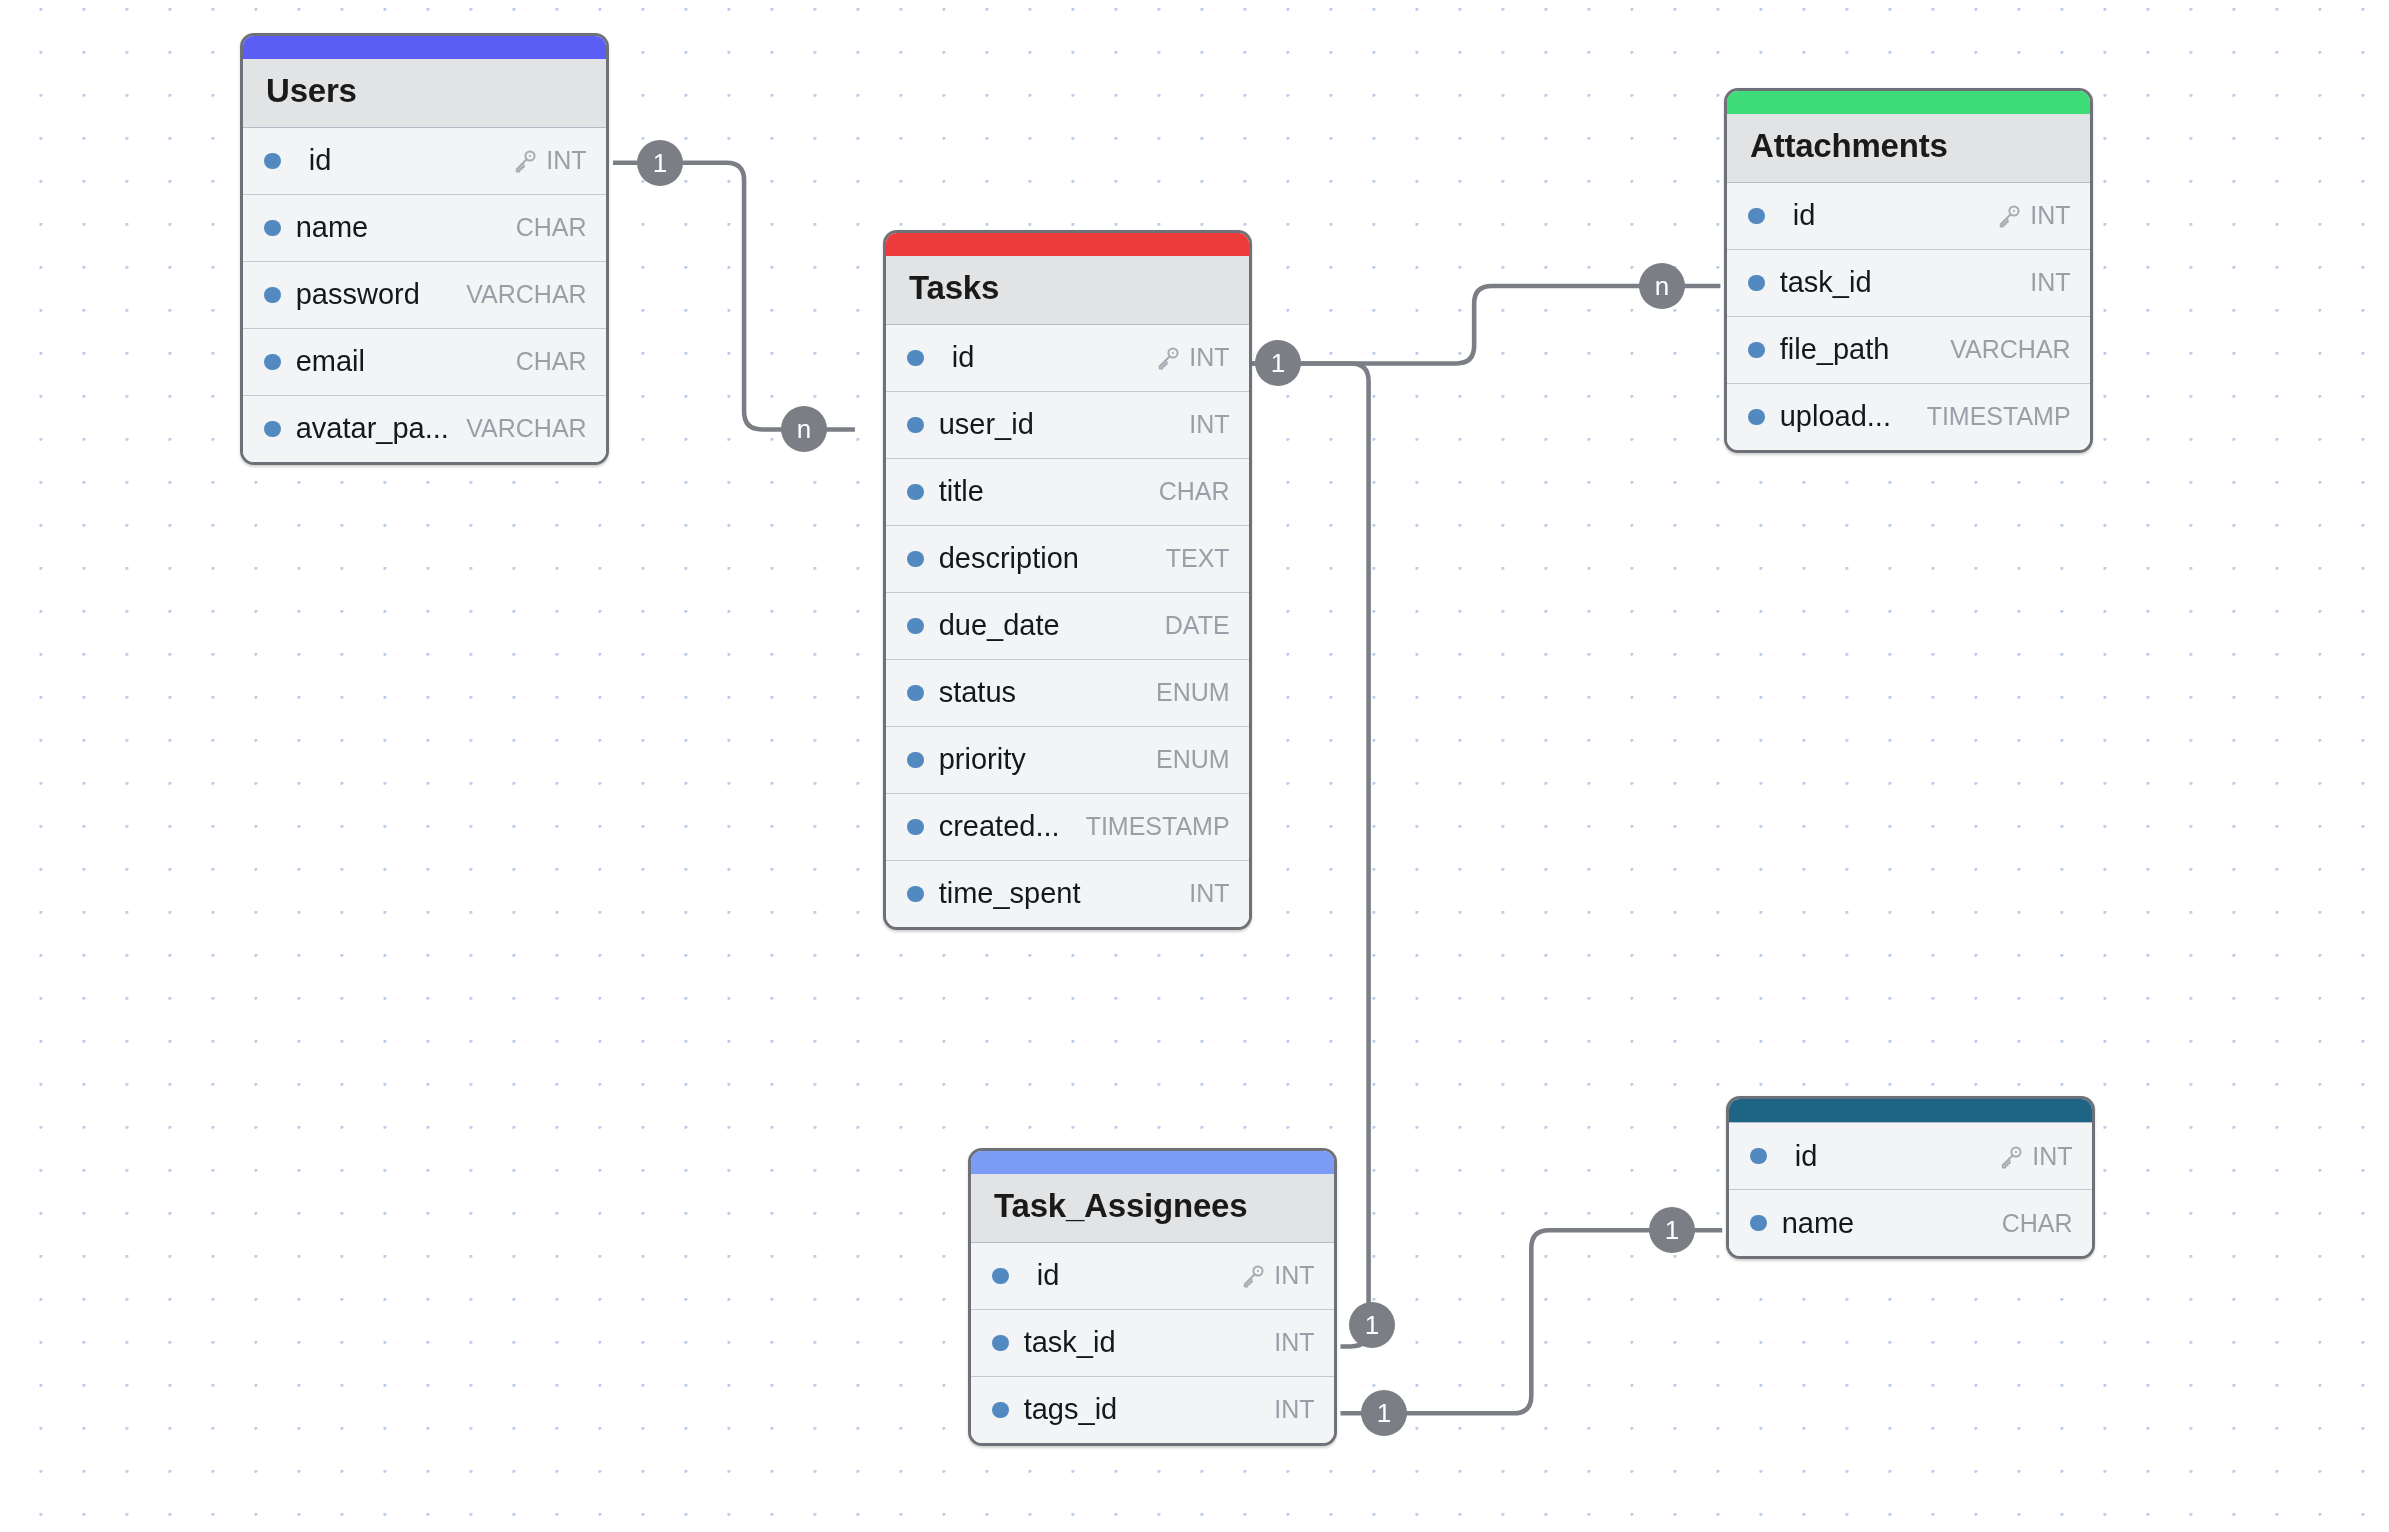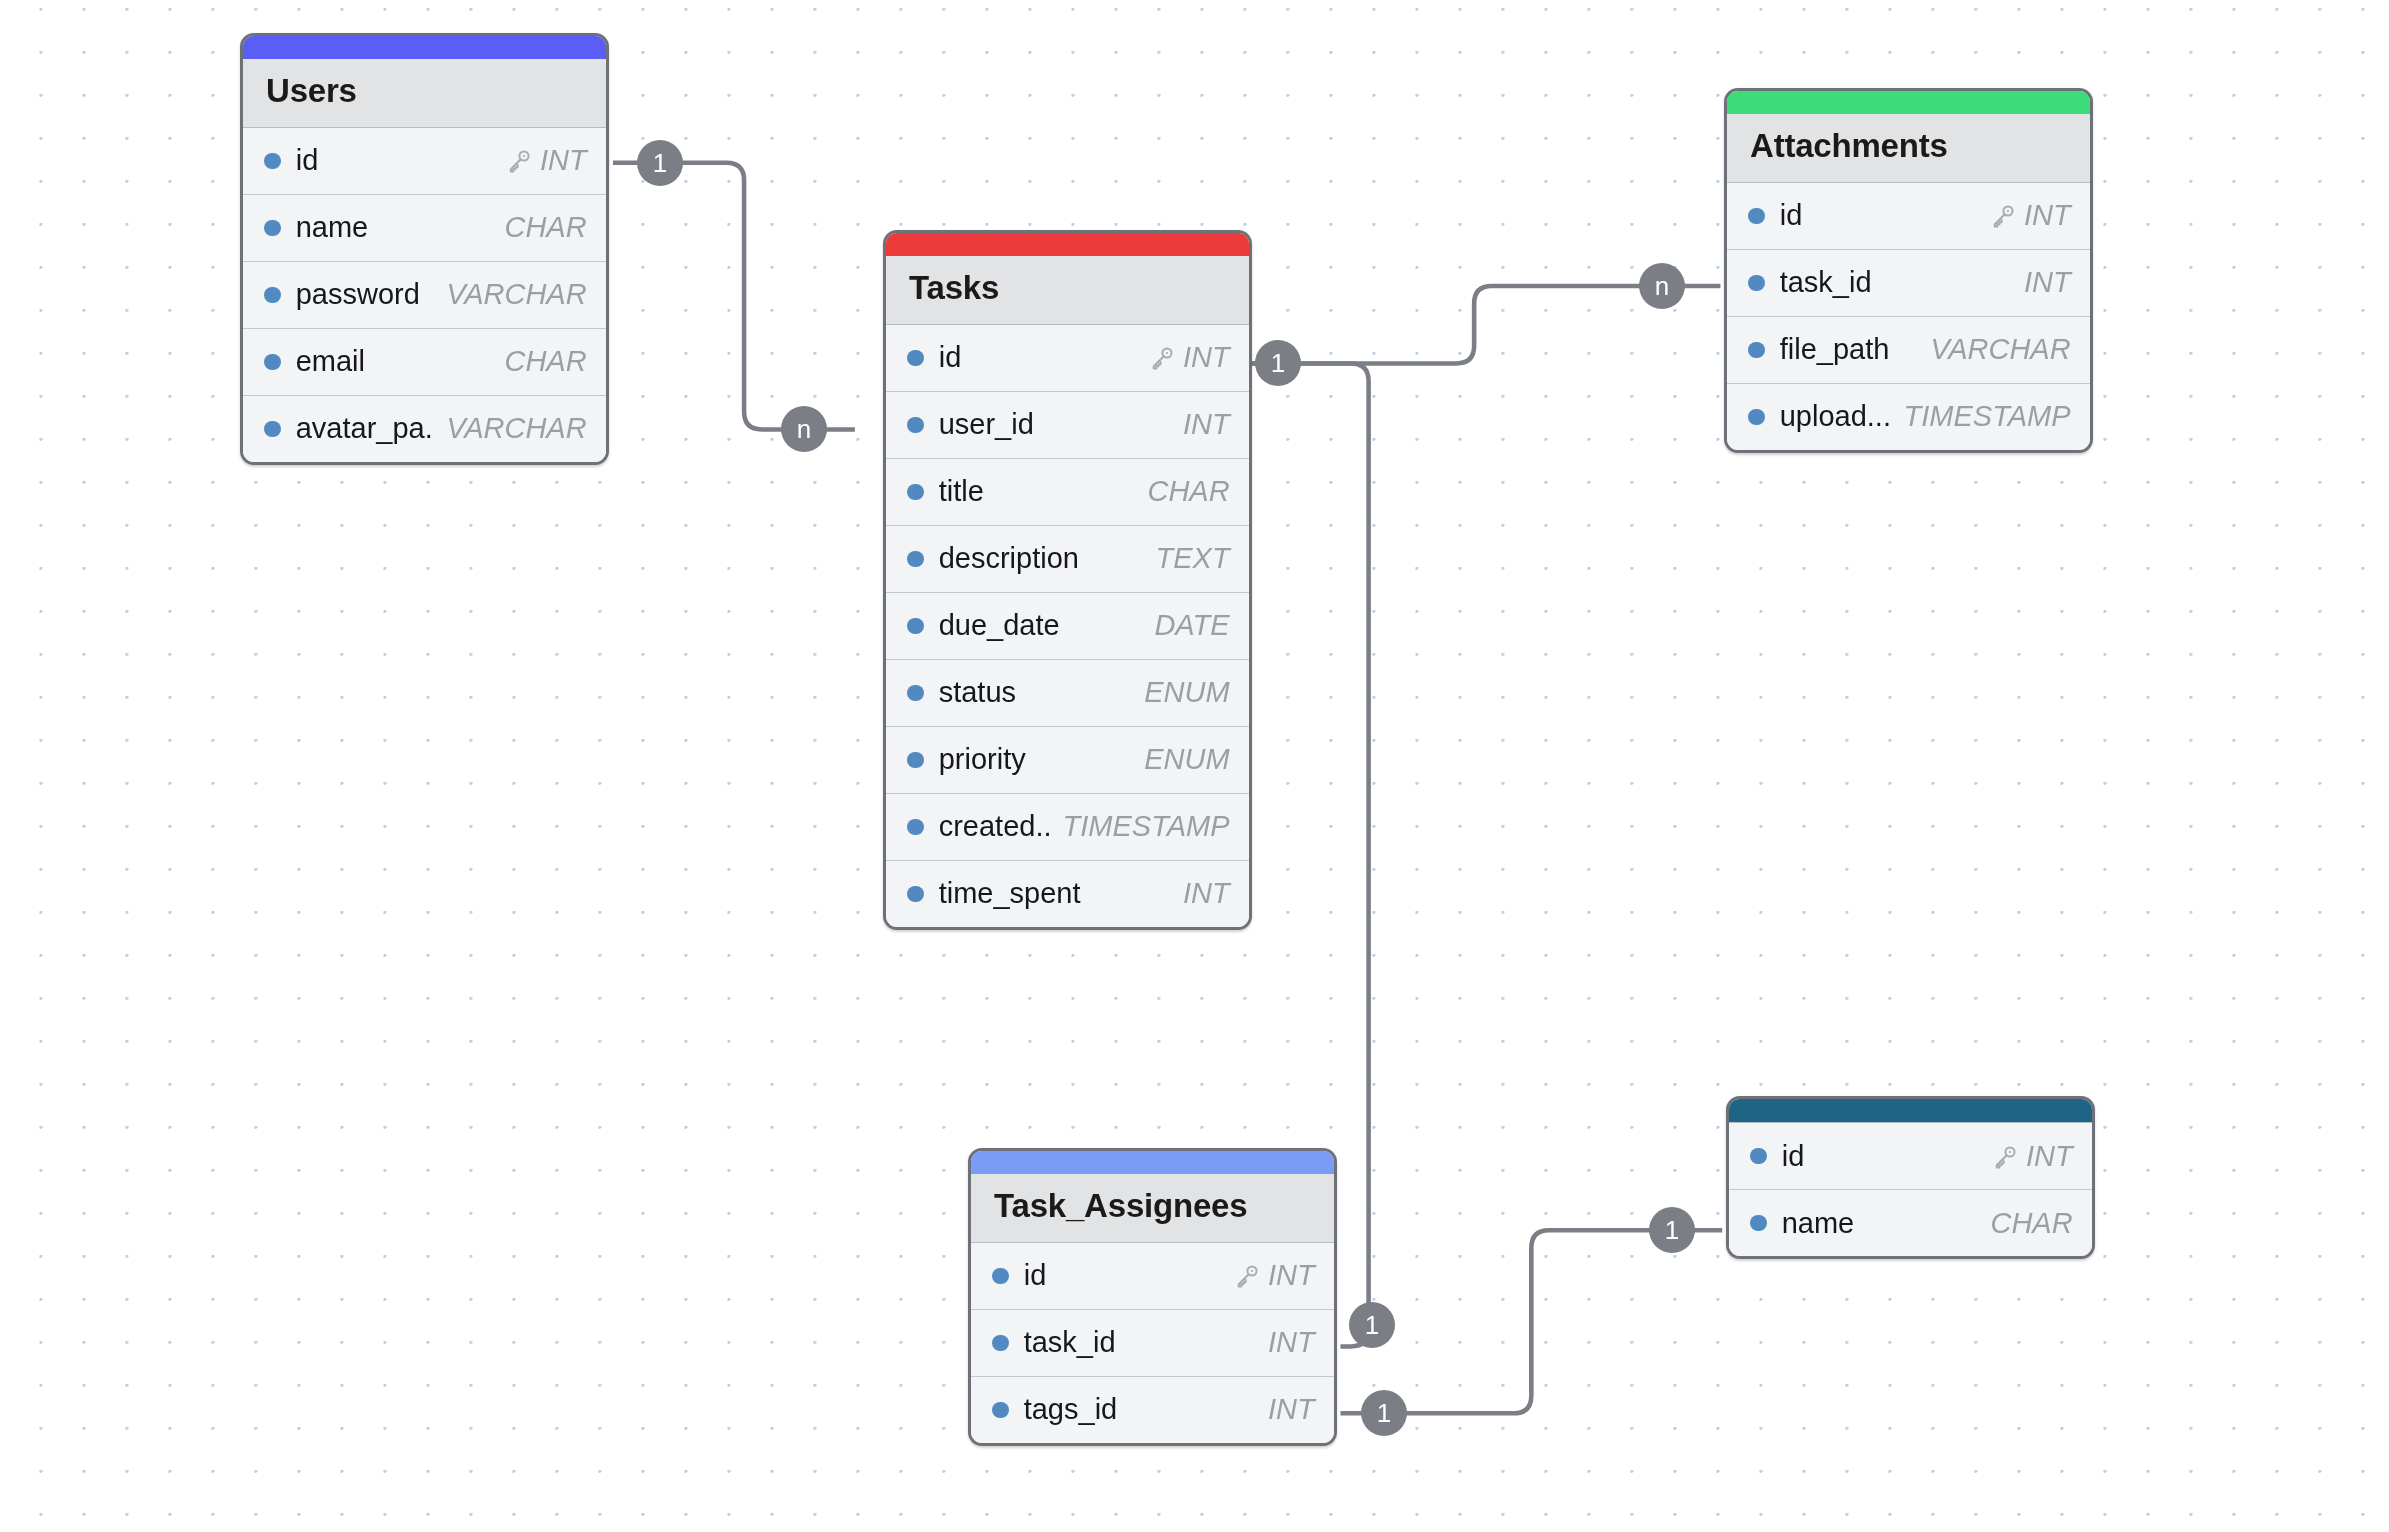--- a/index.html
+++ b/index.html
@@ -56,21 +56,21 @@
     line-height: 1.1;
   }
   .field-list { background: #f3f4f5; }
   .field-row {
     display: flex;
     align-items: center;
     height: 67px;
     padding: 0 19.4px 0 21px;
     border-top: 1.8px solid #c3c9d2;
   }
-  .field-row:first-child { border-top: 1.8px solid #b4bcc8; }
+  .field-row:first-child { border-top: 1.8px solid #b4bcc8; gap: 13px; }
   .field-bullet {
     width: 16.7px; height: 16.7px;
     border-radius: 50%;
     background: #5289c0;
     flex: 0 0 auto;
     margin-right: 15px;
   }
   .field-name {
     font-size: 29px;
     color: #15171a;
@@ -80,24 +80,23 @@
   .field-right {
     margin-left: auto;
     display: flex;
     align-items: center;
     gap: 8px;
     flex: 0 0 auto;
     padding-left: 12.3px;
   }
   .key-icon { width: 25px; height: 25px; display: block; }
   .field-type {
-    font-size: 29px;
+    font-size: 25px;
     color: #9a9ea6;
     white-space: nowrap;
-    font-style: italic;
   }
 
   
   .card-badge {
     position: absolute;
     z-index: 4;
     width: 46px; height: 46px;
     border-radius: 50%;
     background: #7b7f85;
     color: #ffffff;

